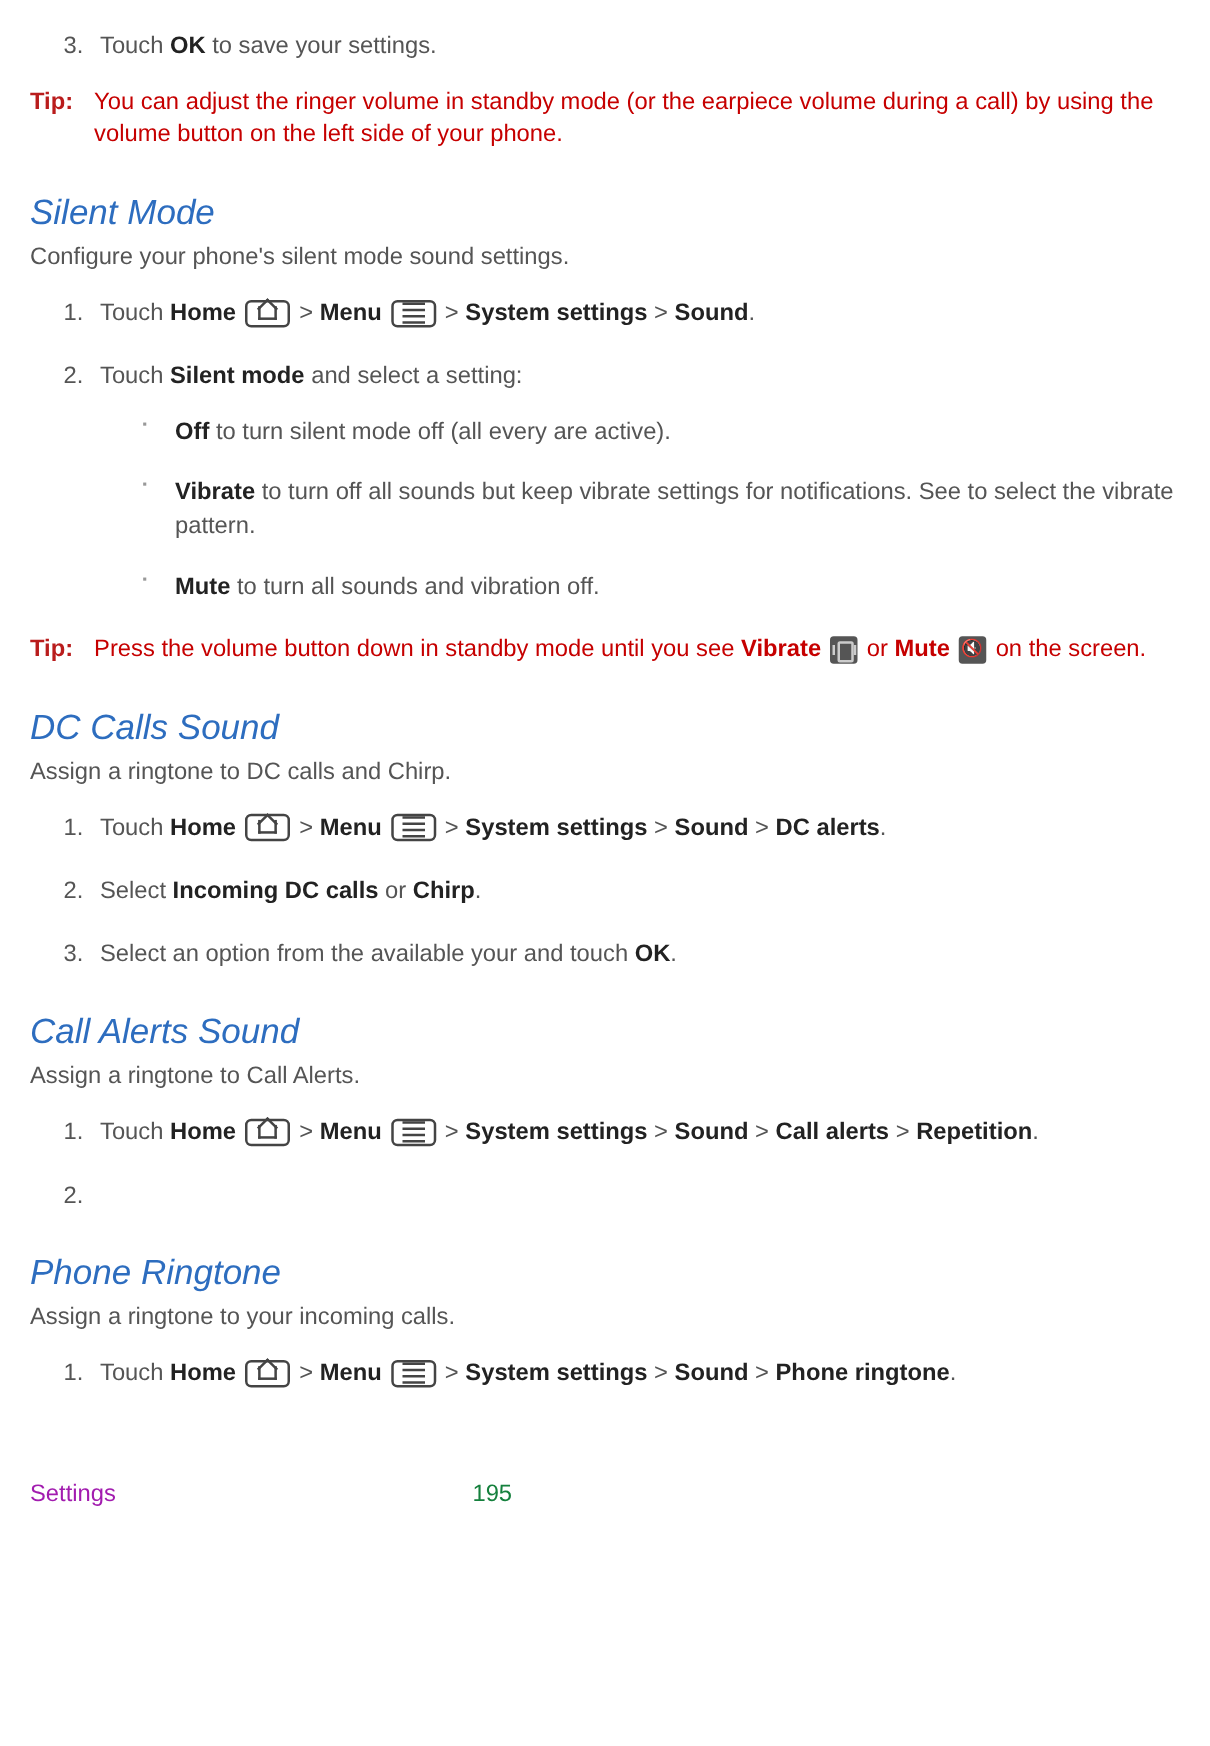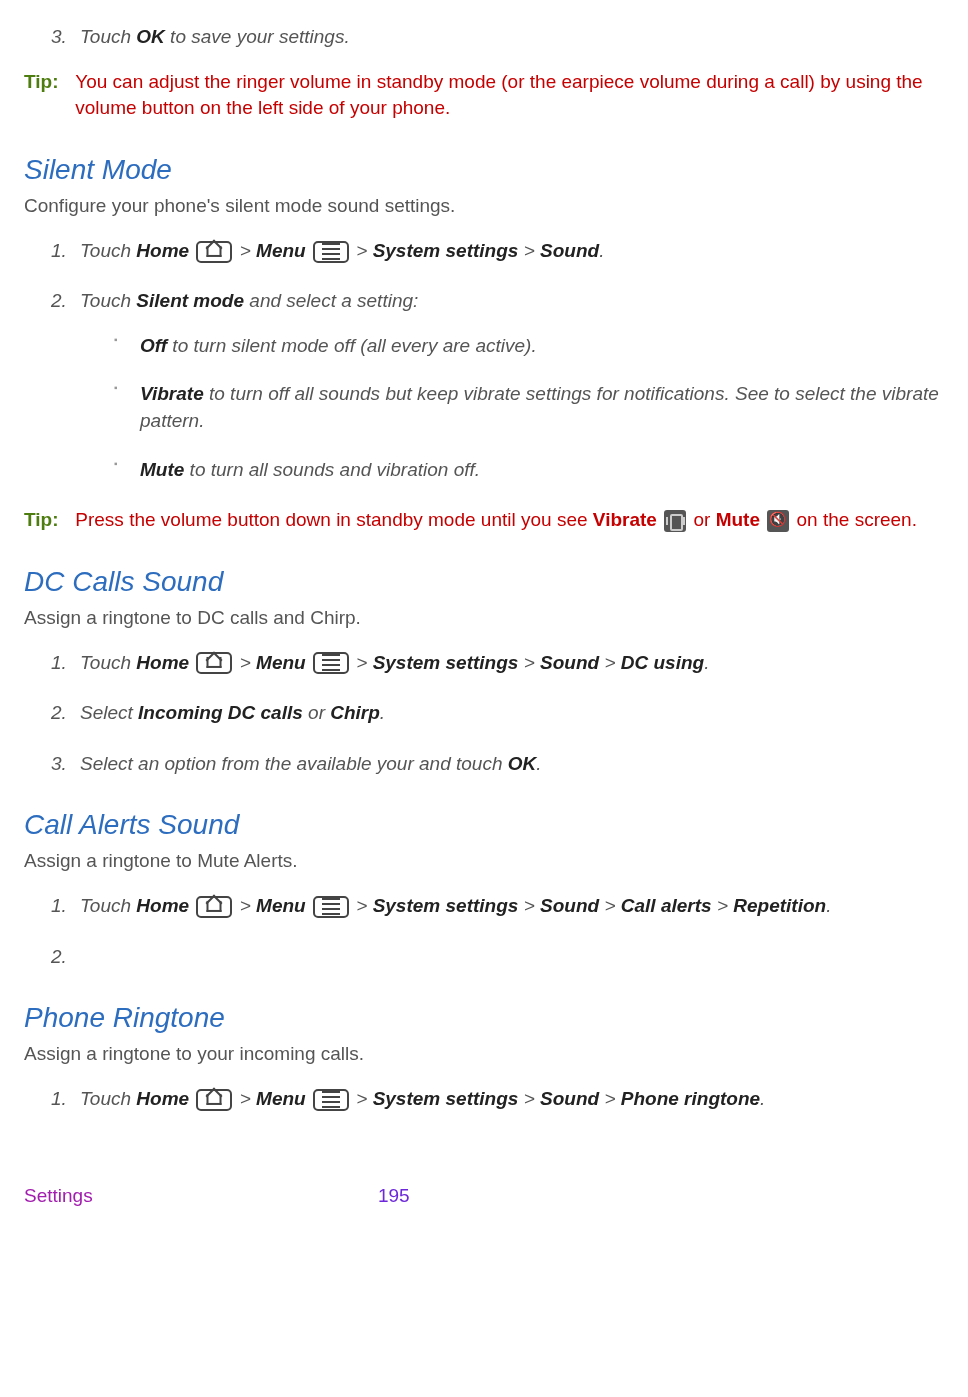--- a/index.html
+++ b/index.html
@@ -10,21 +10,20 @@
       color: #555;
       margin: 0;
       padding: 0 20px 0 24px;
       width: 968px;
     }
     .content { padding-top: 8px; }
     ol {
       list-style: decimal;
       margin: 0;
       padding-left: 48px;
-      font-style: italic;
     }
     ol > li {
       padding-left: 8px;
       margin-bottom: 24px;
     }
     ul.bullet {
       list-style: none;
       padding-left: 40px;
       margin: 18px 0 0 0;
     }
@@ -45,21 +44,21 @@
       font-family: Arial, Helvetica, sans-serif;
       font-style: italic;
       font-weight: normal;
       color: #2d6dbf;
       font-size: 28px;
       margin: 28px 0 4px 0;
     }
     p.lead { margin: 4px 0 18px 0; }
     .tip-block { margin: 18px 0 24px 0; }
     .tip-label {
-      color: #4d7c0f;
+      color: #b91c1c;
       font-weight: bold;
       display: inline-block;
       width: 46px;
       vertical-align: top;
     }
     .tip-text {
       color: #c60000;
       display: inline-block;
       width: calc(100% - 58px);
       vertical-align: top;
@@ -141,21 +140,21 @@
       margin-top: 70px;
       padding-bottom: 20px;
     }
     .footer-left {
       display: inline-block;
       color: #a21caf;
     }
     .footer-page {
       display: inline-block;
       margin-left: 280px;
-      color: #6d28d9;
+      color: #15803d;
     }
     ol.single { margin-top: 16px; }
     .cont-li { margin-bottom: 18px; }
   </style>
 </head>
 <body>
 
 <div class="content">
 
   <ol start="3" class="single">
@@ -203,32 +202,32 @@
 
   <h2 class="section-heading">DC Calls Sound</h2>
   <p class="lead">Assign a ringtone to DC calls and Chirp.</p>
 
   <ol>
     <li>
       <span>Touch </span><b>Home</b>
       <span class="icon-key home"></span>
       <span> &gt; </span><b>Menu</b>
       <span class="icon-key menu"></span>
-      <span> &gt; </span><b>System settings</b><span> &gt; </span><b>Sound</b><span> &gt; </span><b>DC using</b><span>.</span>
+      <span> &gt; </span><b>System settings</b><span> &gt; </span><b>Sound</b><span> &gt; </span><b>DC alerts</b><span>.</span>
     </li>
     <li>
       <span>Select </span><b>Incoming DC calls</b><span> or </span><b>Chirp</b><span>.</span>
     </li>
     <li>
       <span>Select an option from the available your and touch </span><b>OK</b><span>.</span>
     </li>
   </ol>
 
   <h2 class="section-heading">Call Alerts Sound</h2>
-  <p class="lead">Assign a ringtone to Mute Alerts.</p>
+  <p class="lead">Assign a ringtone to Call Alerts.</p>
 
   <ol>
     <li>
       <span>Touch </span><b>Home</b>
       <span class="icon-key home"></span>
       <span> &gt; </span><b>Menu</b>
       <span class="icon-key menu"></span>
       <span> &gt; </span><b>System settings</b><span> &gt; </span><b>Sound</b><span> &gt; </span><b>Call alerts</b><span> &gt; </span><b>Repetition</b><span>.</span>
     </li>
     <li>

